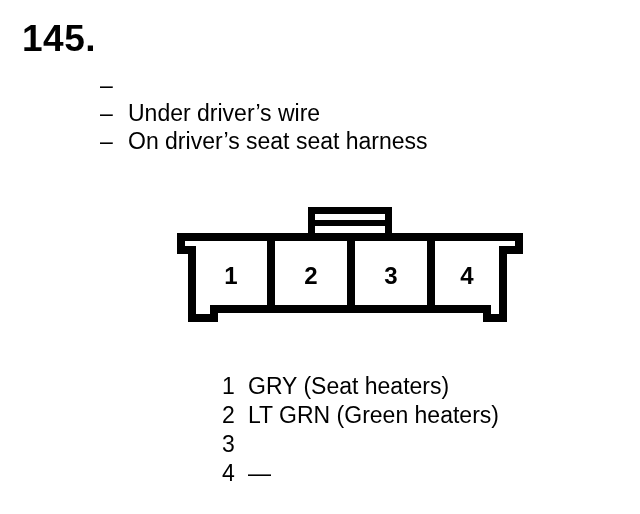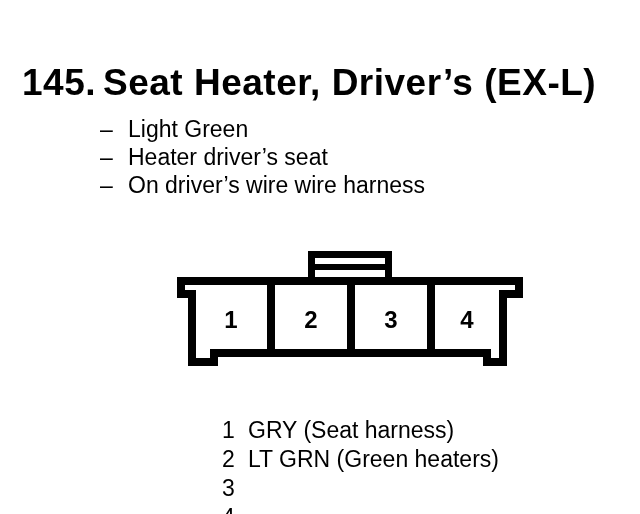--- a/index.html
+++ b/index.html
@@ -2,21 +2,21 @@
 <html><head>
 <meta charset="utf-8">
 <style>
   html, body { margin: 0; padding: 0; }
   body {
     width: 640px; height: 514px;
     background: #ffffff; color: #000000;
     font-family: "Liberation Sans", sans-serif;
     position: relative; overflow: hidden;
   }
-  .page { position: absolute; inset: 0; margin-top: 44px; }
+  .page { position: absolute; inset: 0; }
 
   .title {
     position: absolute; left: 22px; top: 19px;
     display: flex; align-items: baseline;
     font-weight: bold; font-size: 37px; line-height: 40px;
     letter-spacing: 0.5px; white-space: nowrap;
   }
   .title-num { display: inline-block; width: 81px; }
 
   .notes {
@@ -44,35 +44,33 @@
   .legend-row { display: flex; }
   .legend-pin { display: inline-block; width: 26px; }
 </style>
 </head>
 <body>
 
 <div class="page">
 
   <div class="title">
     <span class="title-num">145.</span>
-    <span class="title-text">Seat Heater, Driver’s (EX-L)</span>
   </div>
 
   <div class="notes">
     <div class="note-line">
       <span class="note-dash">–</span>
-      <span>Light Green</span>
     </div>
     <div class="note-line">
       <span class="note-dash">–</span>
-      <span>Heater driver’s seat</span>
+      <span>Under driver’s wire</span>
     </div>
     <div class="note-line">
       <span class="note-dash">–</span>
-      <span>On driver’s wire wire harness</span>
+      <span>On driver’s seat seat harness</span>
     </div>
   </div>
 
   <svg class="connector-svg" width="360" height="130" viewBox="0 0 360 130">
 
     <path class="tab" d="M 141.5 37 V 10.5 H 218.5 V 37"></path>
     <line class="tab-bar" x1="138" y1="23" x2="222" y2="23"></line>
 
     <path class="outline" d="M 11 37 H 349 V 50 H 333 V 118 H 317 V 109 H 44 V 118 H 22 V 50 H 11 Z"></path>
 
@@ -82,21 +80,21 @@
 
     <text class="pin" x="61" y="84">1</text>
     <text class="pin" x="141" y="84">2</text>
     <text class="pin" x="221" y="84">3</text>
     <text class="pin" x="297" y="84">4</text>
   </svg>
 
   <div class="legend">
     <div class="legend-row">
       <span class="legend-pin">1</span>
-      <span class="legend-desc">GRY (Seat harness)</span>
+      <span class="legend-desc">GRY (Seat heaters)</span>
     </div>
     <div class="legend-row">
       <span class="legend-pin">2</span>
       <span class="legend-desc">LT GRN (Green heaters)</span>
     </div>
     <div class="legend-row">
       <span class="legend-pin">3</span>
     </div>
     <div class="legend-row">
       <span class="legend-pin">4</span>

